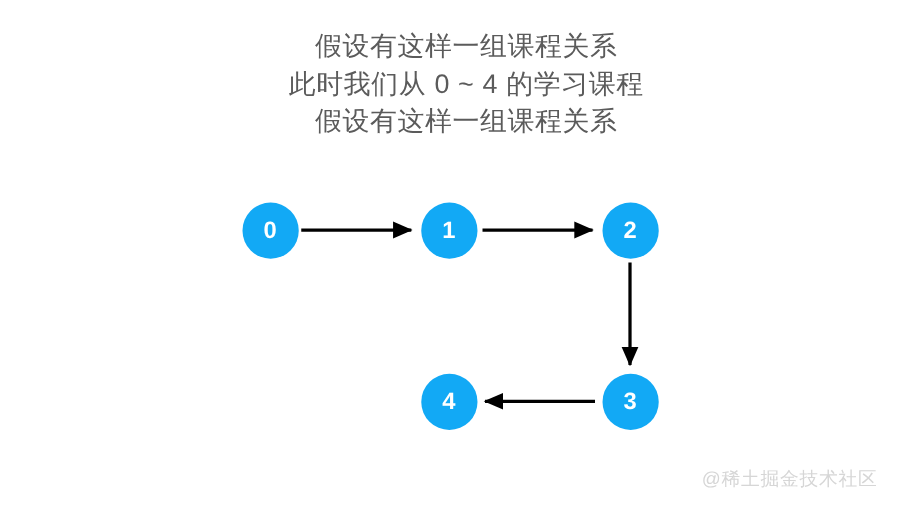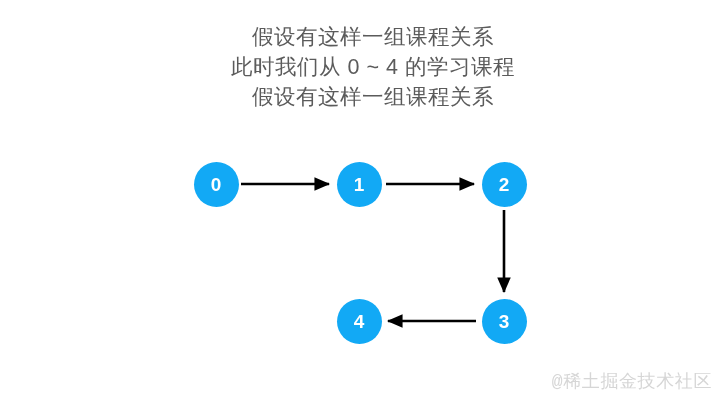--- a/index.html
+++ b/index.html
@@ -62,27 +62,26 @@
     color: #ffffff;
     font-size: 19px;
     font-weight: bold;
     line-height: 1;
     user-select: none;
   }
 
   
   #watermark {
     position: absolute;
-    right: 8px;
+    right: 18px;
     bottom: 12px;
     color: #d6d6d6;
-    font-size: 18px;
+    font-size: 15px;
     letter-spacing: 0.6px;
     white-space: nowrap;
-    font-family: Liberation Mono, monospace;
   }
 </style>
 </head>
 <body>
 
 <div id="canvas">
 
   <div id="caption">
     <span class="caption-line">假设有这样一组课程关系</span>
     <span class="caption-line">此时我们从 0 ~ 4 的学习课程</span>

